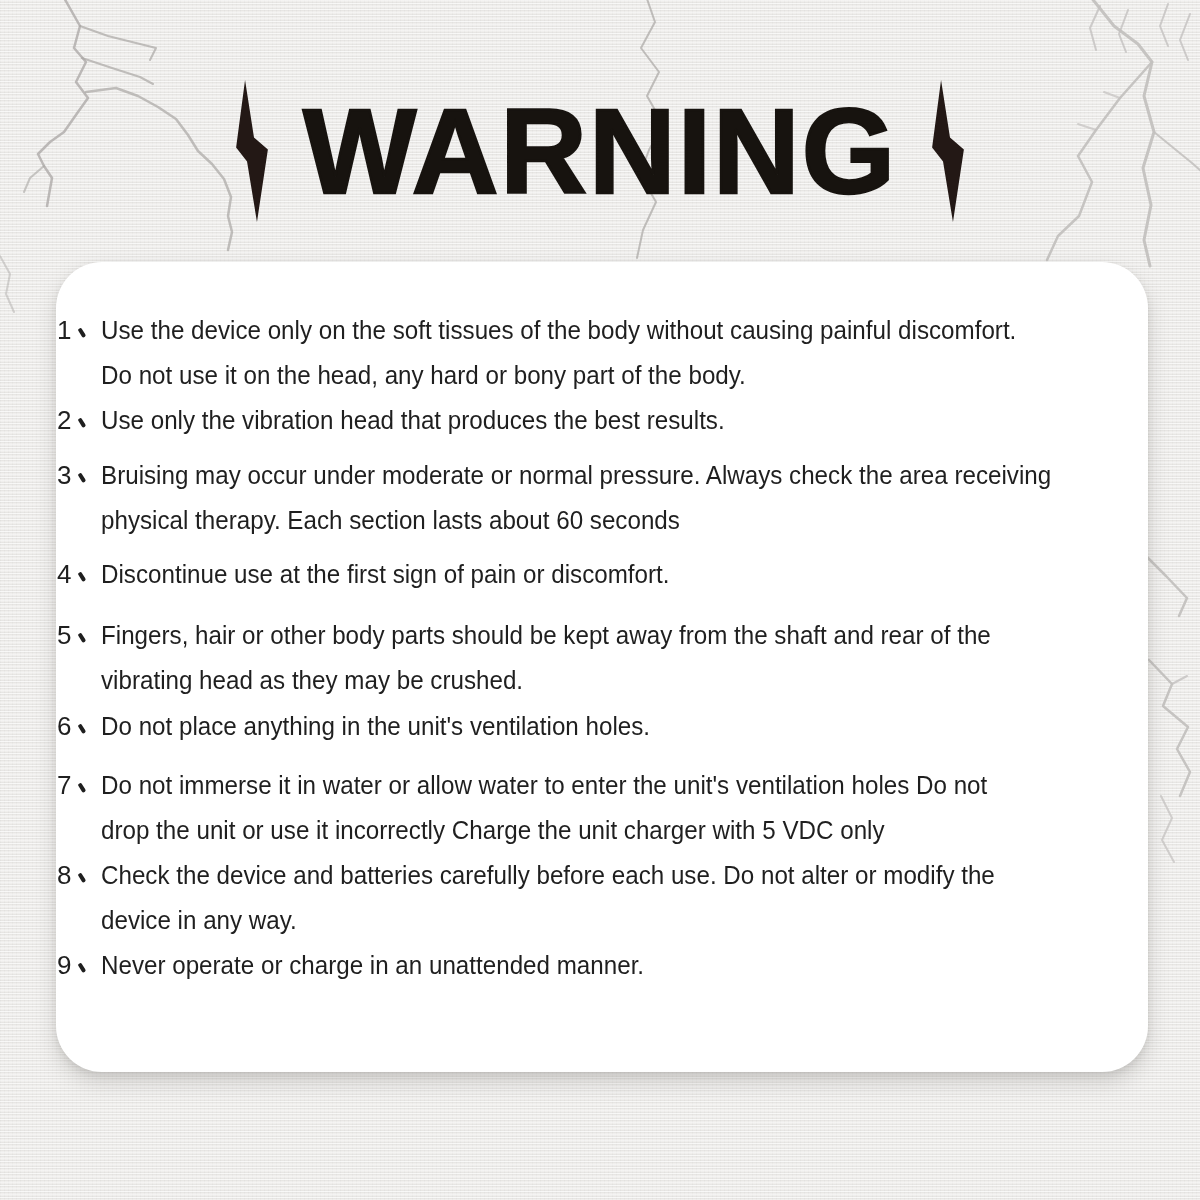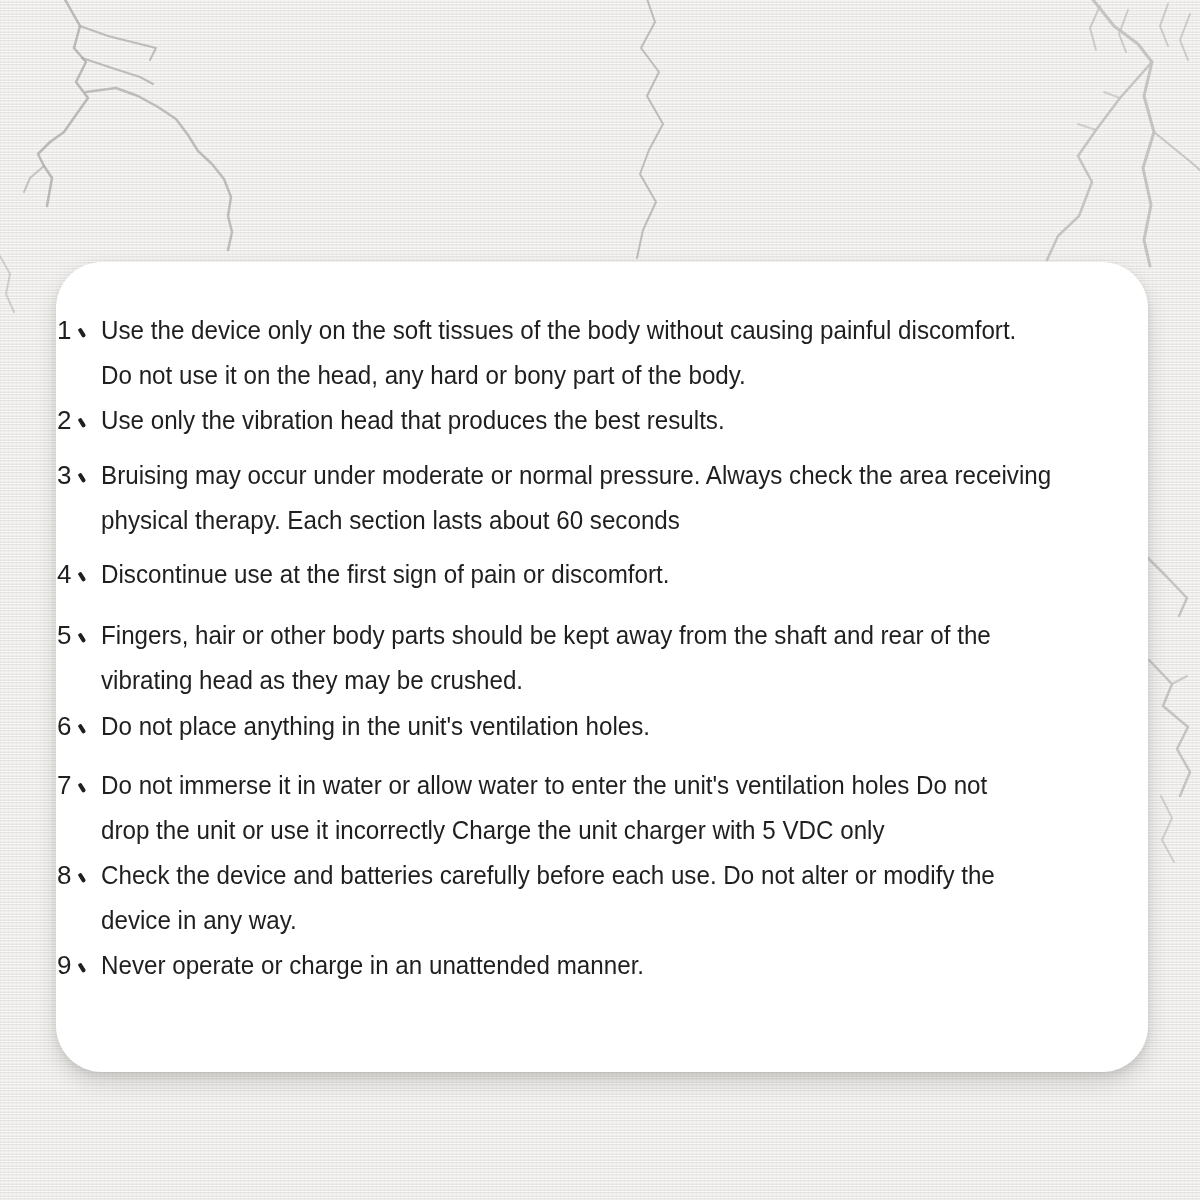--- a/index.html
+++ b/index.html
@@ -87,20 +87,29 @@
       <path class="crack-light" stroke-width="2" opacity=".7" d="M1096,130 L1078,124"></path>
       <path class="crack-light" stroke-width="2" opacity=".7" d="M1120,98 L1104,92"></path>
 
       <path class="crack-light" stroke-width="2.5" opacity=".95" d="M1146,556 L1166,576 1187,598 1179,616"></path>
       <path class="crack-light" stroke-width="2.5" opacity=".95" d="M1149,660 L1172,684 1163,706 1188,727 1177,749 1190,772 1180,796"></path>
       <path class="crack-light" stroke-width="2" opacity=".8" d="M1172,684 L1187,676"></path>
       <path class="crack-light" stroke-width="2" opacity=".7" d="M1161,796 L1172,818 1162,840 1174,862"></path>
     </g>
   </svg>
 
+  <header class="title-row">
+    <svg class="bolt" viewBox="0 0 34 143" aria-hidden="true">
+      <polygon points="10,0 19,58 33,70 22,143 12,82 1,68"></polygon>
+    </svg>
+    <h1>WARNING</h1>
+    <svg class="bolt" viewBox="0 0 34 143" aria-hidden="true">
+      <polygon points="10,0 19,58 33,70 22,143 12,82 1,68"></polygon>
+    </svg>
+  </header>
 
   <section class="card">
     <ol class="list">
   <li class="item">
     <span class="num"><span class="digit">1</span><span class="dun"></span></span>
     <span class="text">
             <div class="line">Use the device only on the soft tissues of the body without causing painful discomfort.</div>
             <div class="line">Do not use it on the head, any hard or bony part of the body.</div>
           </span>
   </li>

